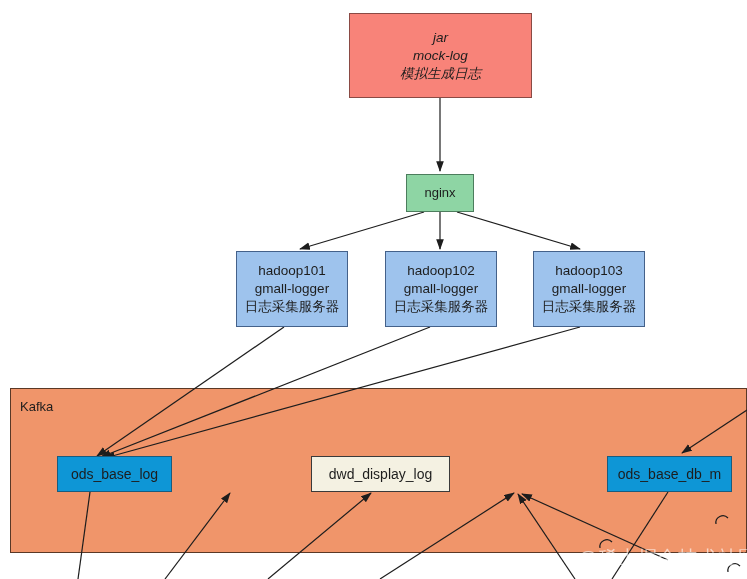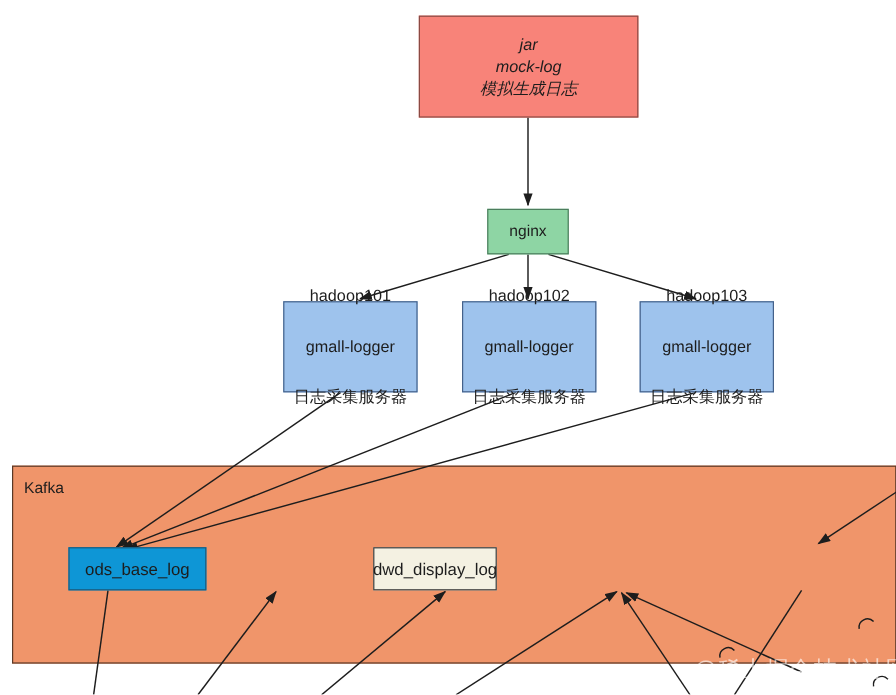--- a/index.html
+++ b/index.html
@@ -45,21 +45,20 @@
     border-color: #8a4a44;
   }
   .node.nginx {
     background: #8ED5A4;
     border-color: #4c7d5d;
     font-size: 13px;
   }
   .node.collector {
     background: #9EC3ED;
     border-color: #44618a;
-    gap: 24px;
   }
   .kafka-group {
     position: absolute;
     box-sizing: border-box;
     background: #F0956A;
     border: 1px solid #5a3826;
   }
   .kafka-label {
     position: absolute;
     font-size: 13px;
@@ -168,21 +167,24 @@
     <span class="line">hadoop103</span>
     <span class="line">gmall-logger</span>
     <span class="line">日志采集服务器</span>
   </div>
 
   <div class="topic ods" style="left:33px; top:456px; width:115px; height:36px;margin-left:24px;">
     <span>ods_base_log</span>
   </div>
 
 
-  <div class="topic dwd" style="left:311px; top:456px; width:103px; height:36px;">
+  <div class="topic dwd" style="left:311px; top:456px; width:139px; height:36px;">
     <span>dwd_display_log</span>
   </div>
 
 
+  <div class="topic ods" style="left:607px; top:456px; width:125px; height:36px;">
+    <span>ods_base_db_m</span>
+  </div>
 
   <div class="watermark" style="left:578px; top:545px;">@稀土掘金技术社区</div>
 
 </div>
 
 </body></html>

